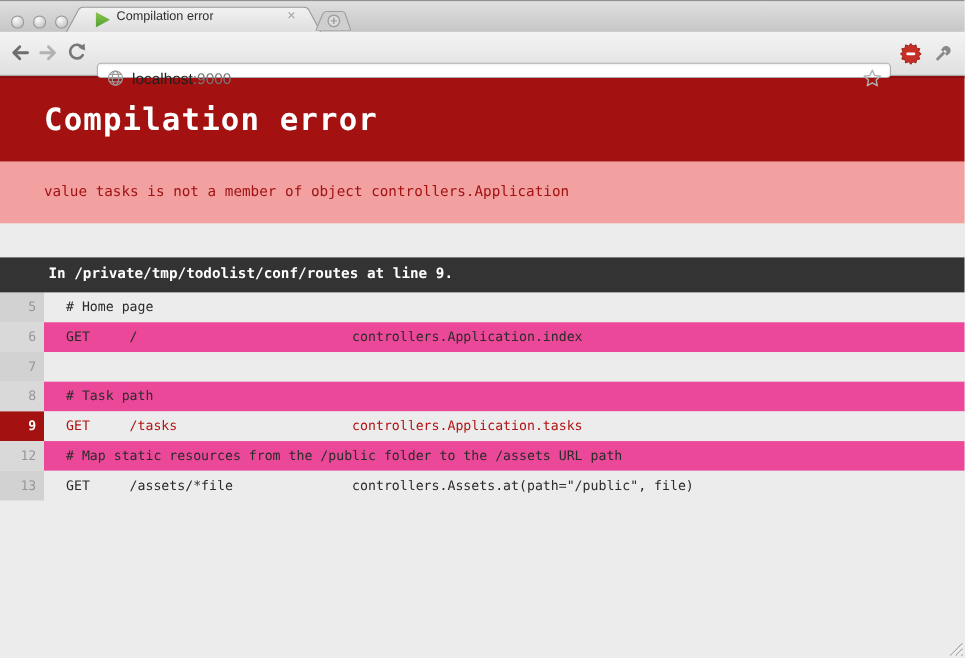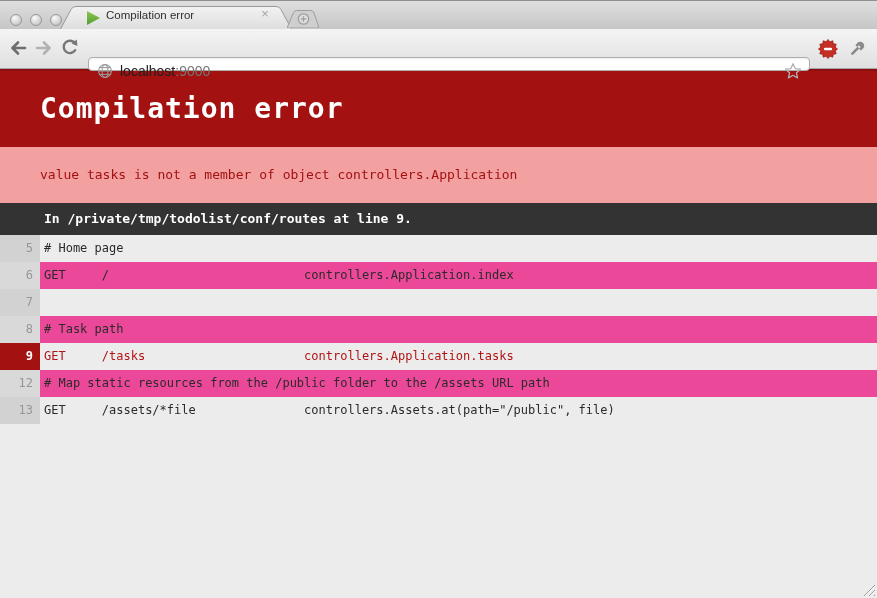--- a/index.html
+++ b/index.html
@@ -58,27 +58,27 @@
     letter-spacing:1px;color:#ffffff;
   }
   .err-msg{
     height:56px;line-height:56px;background:var(--msg-bg,#f2a0a0);
     color:var(--msg-fg,#a31111);padding-left:40px;
     font-family:"DejaVu Sans Mono",monospace;font-size:13px;white-space:pre;
   }
   .err-loc{
     height:32px;line-height:32px;background:var(--loc-bg,#333333);
     color:#ffffff;padding-left:44px;font-weight:bold;
-    font-family:"DejaVu Sans Mono",monospace;font-size:13px;white-space:pre;
+    font-family:"DejaVu Sans Mono",monospace;font-size:13px;white-space:pre;margin-top:31px;
   }
   
   .code-row{display:flex;height:27px;font-family:"DejaVu Sans Mono",monospace;font-size:12px;line-height:27px}
   .gutter{width:40px;box-sizing:border-box;text-align:right;padding-right:7px;
     color:#979797;background:#d2d2d2;flex:none}
-  .code-text{flex:1;padding-left:4px;white-space:pre;color:#2b2b2b;background:#ececec}
+  .code-text{flex:1;padding-left:20px;white-space:pre;color:#2b2b2b;background:#ececec}
   .code-row.alt .gutter{background:#d9d9d9}
   .code-row.alt .code-text{background:#ec4899}
   .code-row.error .gutter{background:var(--header-bg,#a31112);color:#fff;font-weight:bold}
   .code-row.error .code-text{color:var(--err-fg,#b01414)}
   
   .grip{position:absolute;right:1px;bottom:1px;width:16px;height:16px}
 </style>
 </head>
 <body>
 

